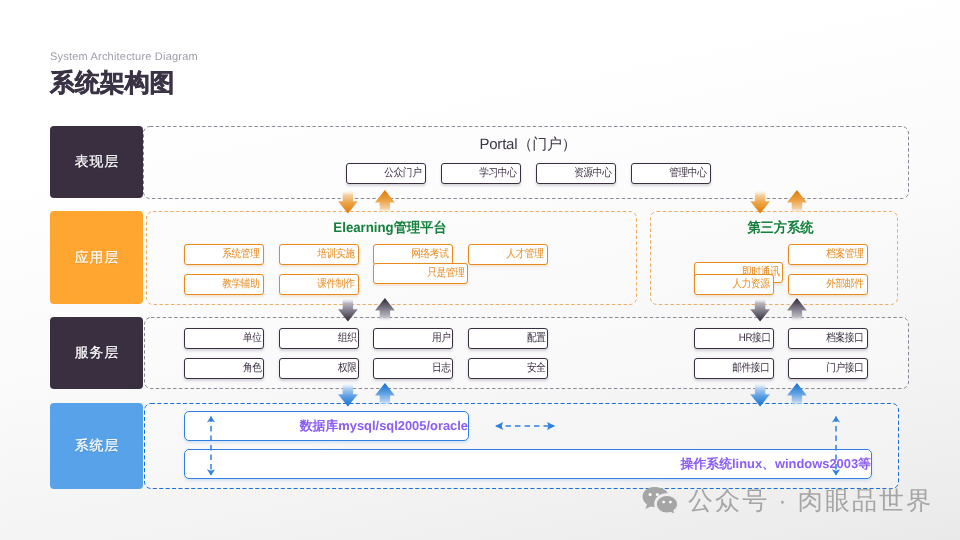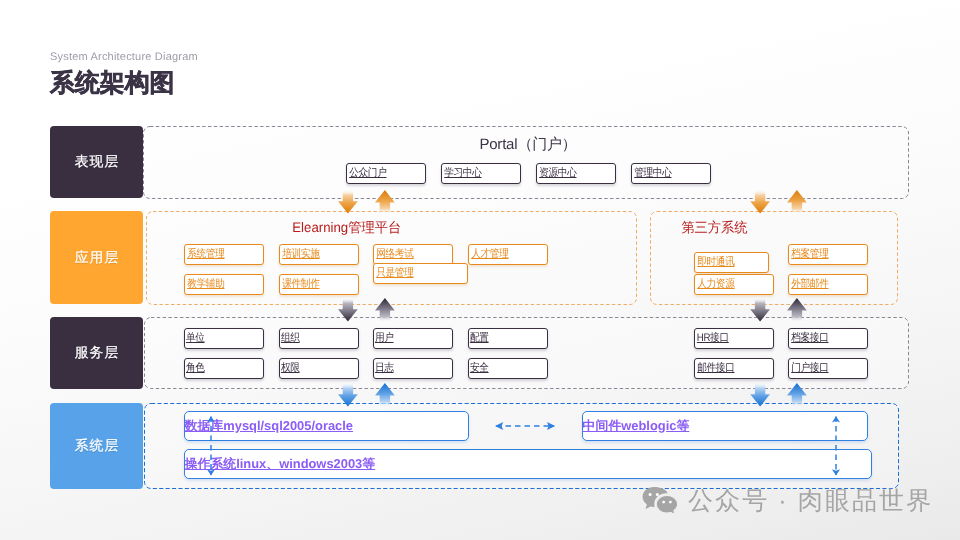--- a/index.html
+++ b/index.html
@@ -61,39 +61,38 @@
   .dash-blue   { background: rgba(253,253,255,0.24); }
   #panel-borders { left:0; top:0; pointer-events:none; }
 
   
   .pill {
     box-sizing: border-box;
     border-radius: 3px;
     background: #ffffff;
     display: flex;
     align-items: center;
-    justify-content: flex-start;
+    justify-content: flex-end;
     font-size: 11px;
     letter-spacing: -0.4px;
     text-indent: -0.4px;
     white-space: nowrap;
     line-height: 1;
-    text-decoration: underline;
   }
   .pill-dark   { border: 1.2px solid #3a2e41; color: #3a2e41;
                  box-shadow: 0 1.5px 2.5px rgba(60,50,75,0.20); }
   .pill-orange { border: 1.2px solid #e8891b; color: #e8891b;
                  box-shadow: 0 1.5px 2.5px rgba(190,120,25,0.18); }
   .pill-blue   { border: 1.3px solid #2f80e0; color: #8b5cf6;
                  border-radius: 5px;
                  box-shadow: 0 2px 3px rgba(40,110,210,0.16);
                  font-weight: 700; font-size: 12.9px; letter-spacing: 0px; }
 
   .pill-dark > span, .pill-orange > span { display: inline-block; transform: scaleX(0.88); }
-  .section-title { font-size: 13.8px; font-weight: 400; color: #b91c1c; text-align: left; }
+  .section-title { font-size: 13.8px; font-weight: 700; color: #15803d; text-align: center; }
   .section-title > span { display:inline-block; transform: scaleX(0.96); }
   #portal-title  { font-size: 15px; font-weight: 400; color: #3b3346; text-align: center; letter-spacing: -0.2px; }
 
   #arrows { left: 0; top: 0; pointer-events: none; }
 
   
   #watermark {
     left: 642px; top: 484px;
     display: flex;
     align-items: flex-start;
@@ -156,21 +155,21 @@
   <div class="abs pill pill-orange" style="left:279px;top:274px;width:79.5px;height:20.5px">
     <span>课件制作</span>
     </div>
   <div class="abs pill pill-orange" style="left:373px;top:263px;width:95px;height:20.5px">
     <span>只是管理</span>
     </div>
 
   <div class="abs dash-box dash-orange" style="left:650px;top:211px;width:248px;height:94px"></div>
   <div class="abs section-title" style="left:680px;top:220px;width:200px"><span>第三方系统</span></div>
 
-  <div class="abs pill pill-orange" style="left:694px;top:252px;width:75px;height:20.5px">
+  <div class="abs pill pill-orange" style="left:694px;top:262px;width:89px;height:20.5px">
     <span>即时通讯</span>
     </div>
   <div class="abs pill pill-orange" style="left:788px;top:244px;width:79.5px;height:20.5px">
     <span>档案管理</span>
     </div>
   <div class="abs pill pill-orange" style="left:694px;top:274px;width:79.5px;height:20.5px">
     <span>人力资源</span>
     </div>
   <div class="abs pill pill-orange" style="left:788px;top:274px;width:79.5px;height:20.5px">
     <span>外部邮件</span>
@@ -219,23 +218,20 @@
     <span>门户接口</span>
     </div>
 
   <div class="abs layer-chip chip-blue" style="left:50px;top:403px;width:93px;height:86px">
     <span>系统层</span>
   </div>
   <div class="abs dash-box dash-blue" style="left:144px;top:403px;width:755px;height:86px"></div>
 
   <div class="abs pill pill-blue" style="left:184px;top:411px;width:285px;height:30px">
     <span>数据库mysql/sql2005/oracle</span>
-    </div>
-  <div class="abs pill pill-blue" style="left:582px;top:411px;width:286px;height:30px">
-    <span>中间件weblogic等</span>
     </div>
   <div class="abs pill pill-blue" style="left:184px;top:449px;width:688px;height:30px">
     <span>操作系统linux、windows2003等</span>
     </div>
 
   <svg class="abs" id="panel-borders" width="960" height="540" viewBox="0 0 960 540">
     <rect x="143.5" y="126.5" width="765" height="72" rx="6.5" fill="none" stroke="#8b8693" stroke-width="1" stroke-dasharray="3.4 2.4"></rect>
     <rect x="146.5" y="211.5" width="490" height="93" rx="6.5" fill="none" stroke="#efab63" stroke-width="1" stroke-dasharray="3.4 2.4"></rect>
     <rect x="650.5" y="211.5" width="247" height="93" rx="6.5" fill="none" stroke="#efab63" stroke-width="1" stroke-dasharray="3.4 2.4"></rect>
     <rect x="144.5" y="317.5" width="764" height="71" rx="6.5" fill="none" stroke="#8b8693" stroke-width="1" stroke-dasharray="3.4 2.4"></rect>

